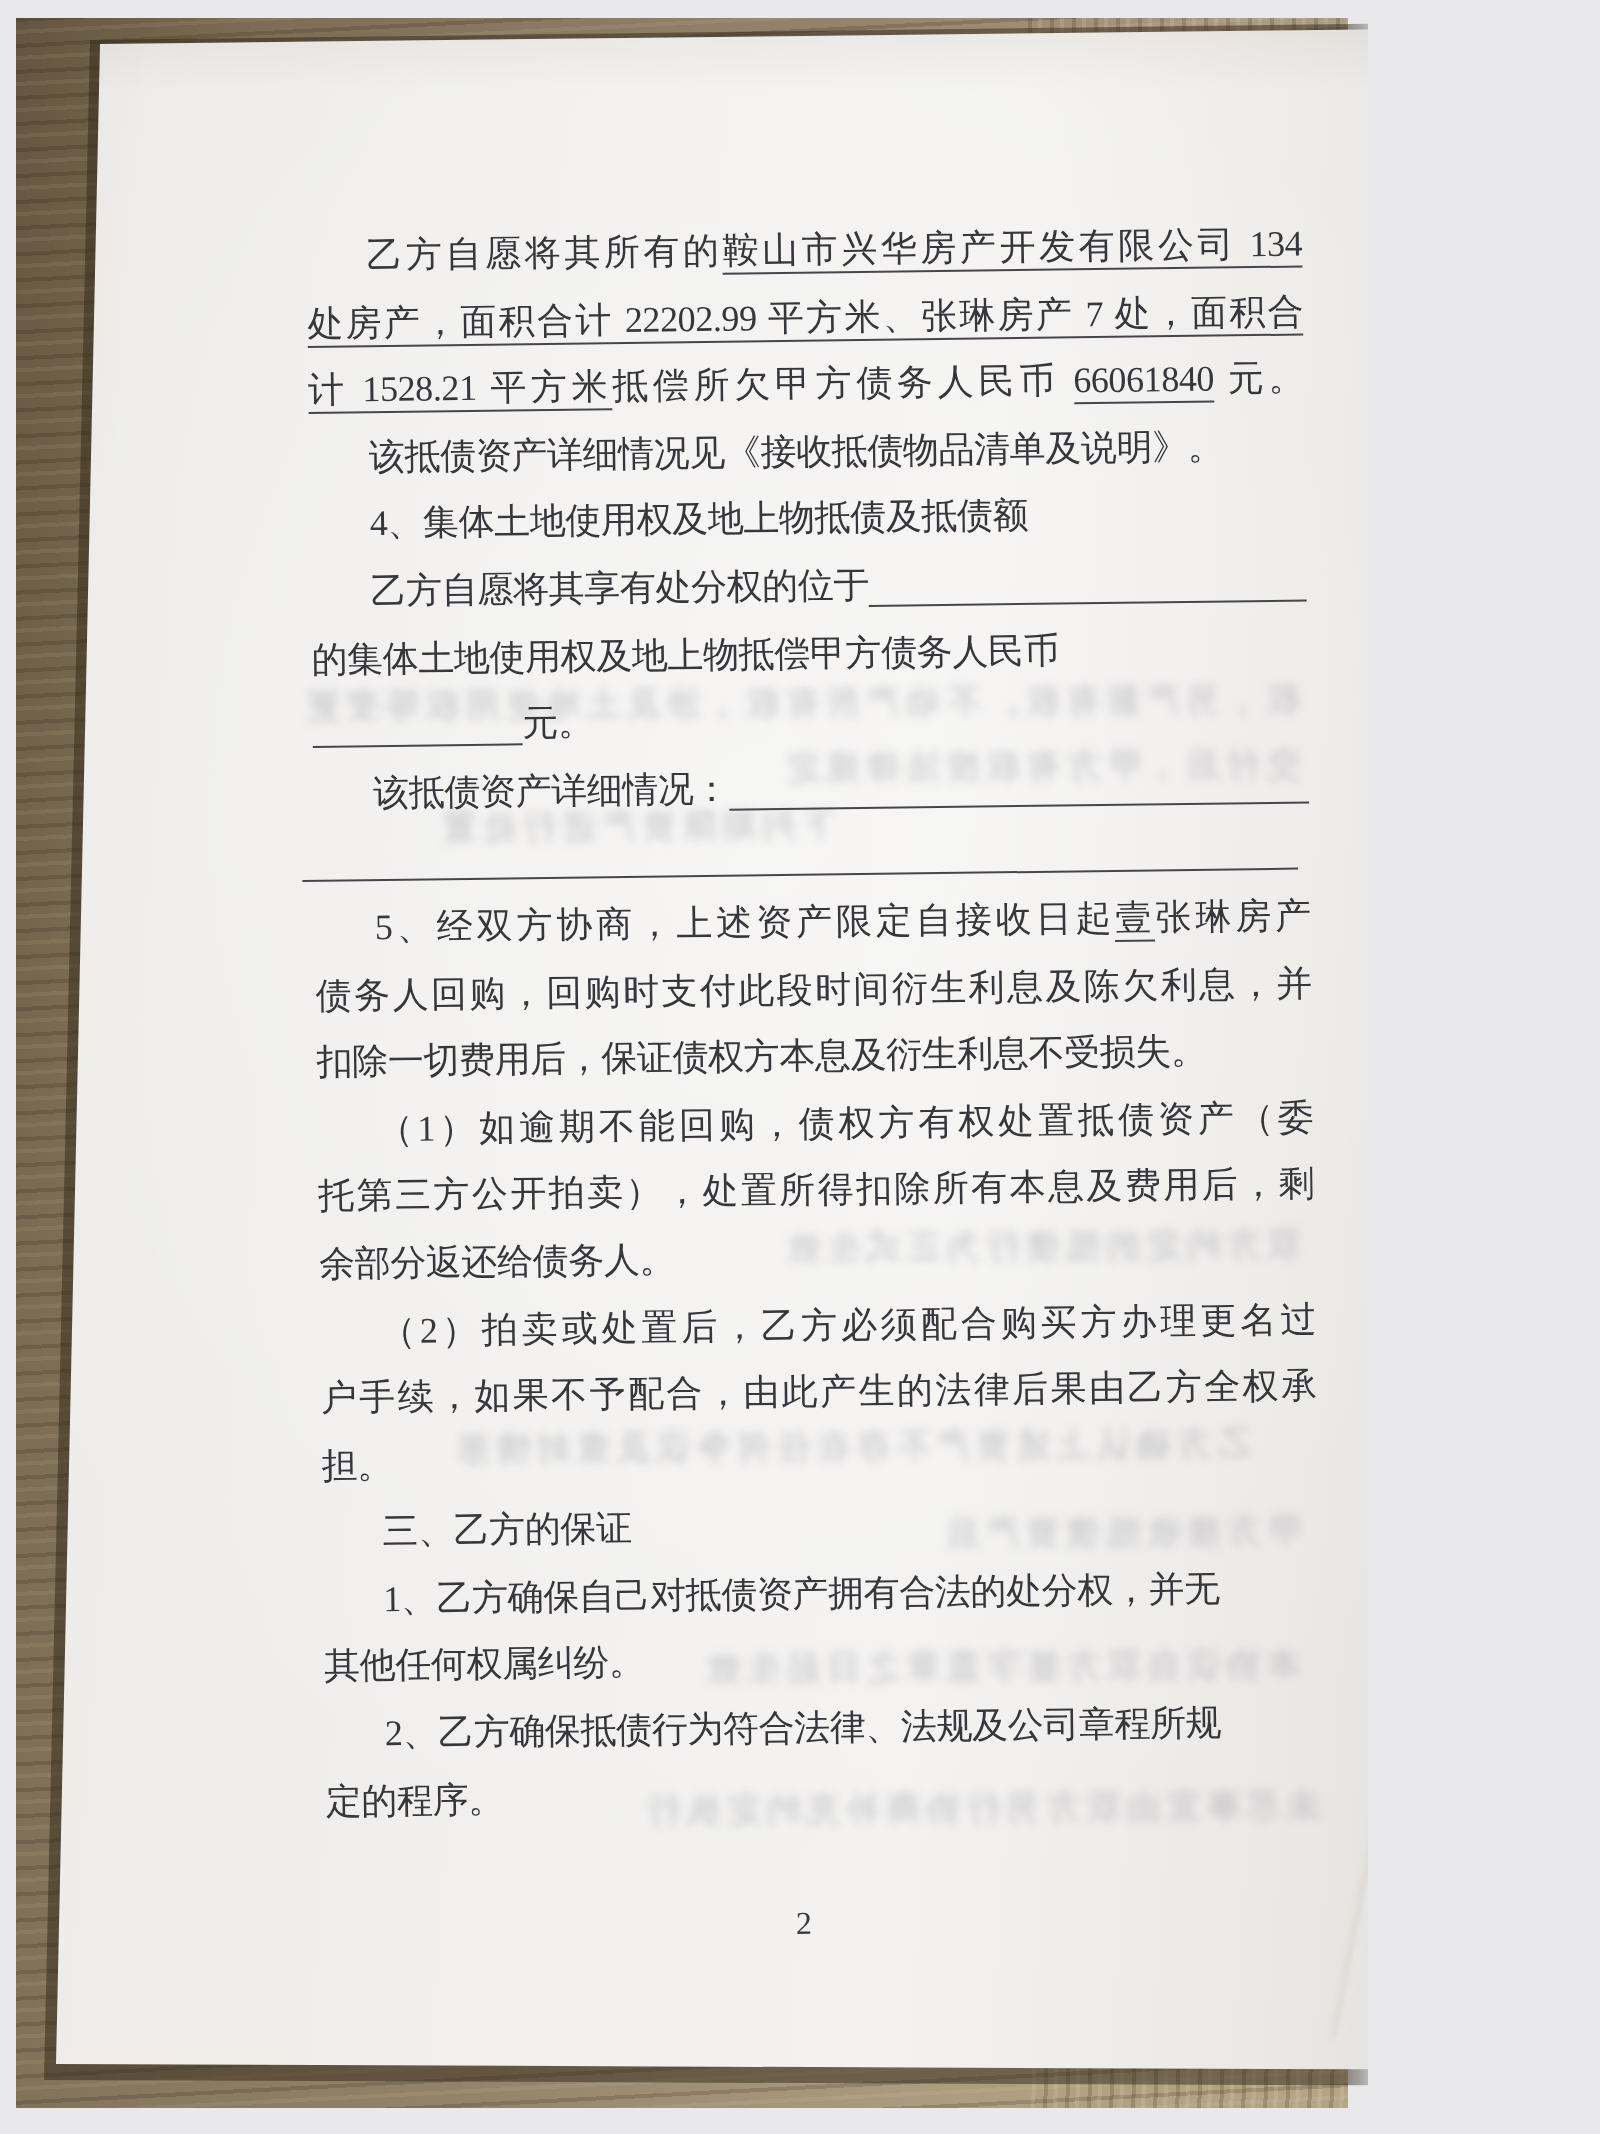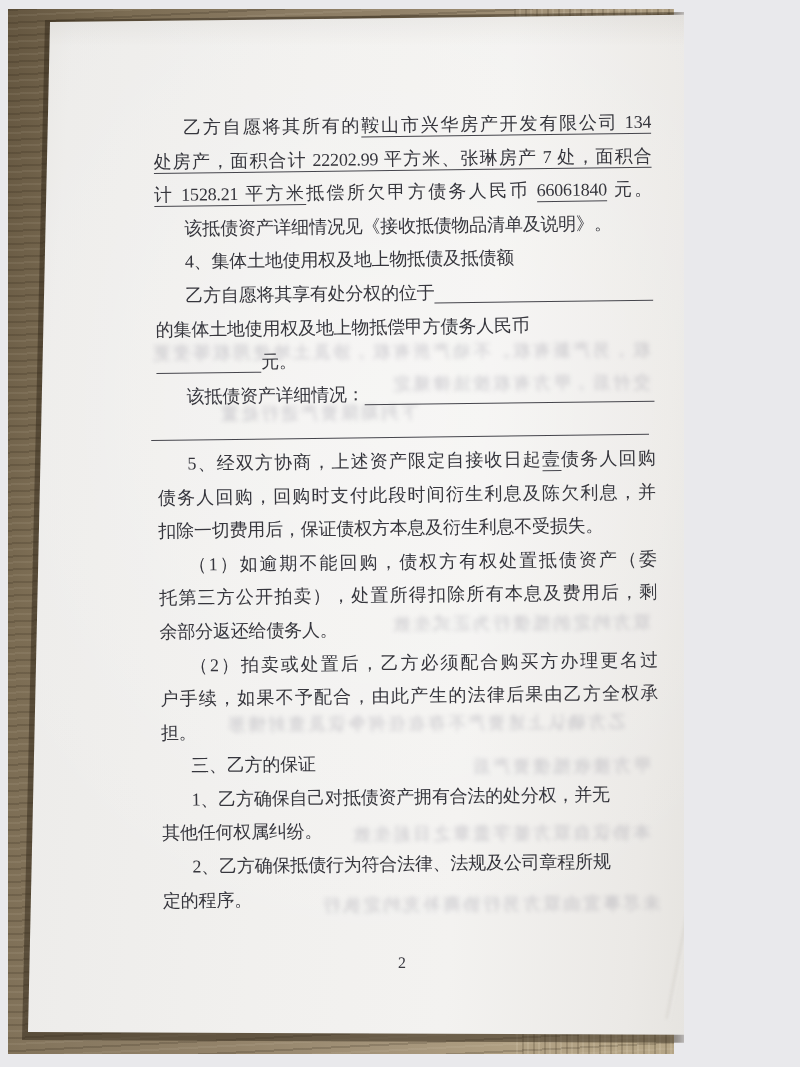--- a/index.html
+++ b/index.html
@@ -91,21 +91,21 @@
           <span class="blank" style="width: 105px;"></span>
           <span class="ft">元。</span>
         </div>
         <div class="line f ip">
           <span class="ft">该抵债资产详细情况：</span>
           <span class="fill"></span>
         </div>
         <div class="line f xw">
           <span class="fill"></span>
         </div>
-        <div class="line i j"><span class="ft">5、经双方协商，上述资产限定自接收日起</span><span class="u ft">壹</span><span class="ft">债务人回购</span></div>
+        <div class="line i j"><span class="ft">5、经双方协商，上述资产限定自接收日起</span><span class="u ft">壹</span><span class="ft">张琳房产</span></div>
         <div class="line j"><span class="ft">债务人回购，回购时支付此段时间衍生利息及陈欠利息，并</span></div>
         <div class="line"><span class="ft">扣除一切费用后，保证债权方本息及衍生利息不受损失。</span></div>
         <div class="line i j"><span class="ft">（1）如逾期不能回购，债权方有权处置抵债资产（委</span></div>
         <div class="line j"><span class="ft">托第三方公开拍卖），处置所得扣除所有本息及费用后，剩</span></div>
         <div class="line"><span class="ft">余部分返还给债务人。</span></div>
         <div class="line i j"><span class="ft">（2）拍卖或处置后，乙方必须配合购买方办理更名过</span></div>
         <div class="line j"><span class="ft">户手续，如果不予配合，由此产生的法律后果由乙方全权承</span></div>
         <div class="line"><span class="ft">担。</span></div>
         <div class="line i"><span class="ft">三、乙方的保证</span></div>
         <div class="line i"><span class="ft">1、乙方确保自己对抵债资产拥有合法的处分权，并无</span></div>

